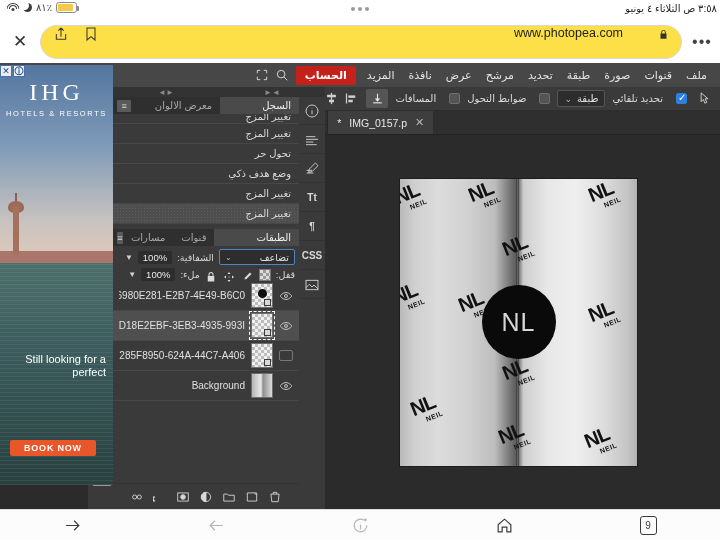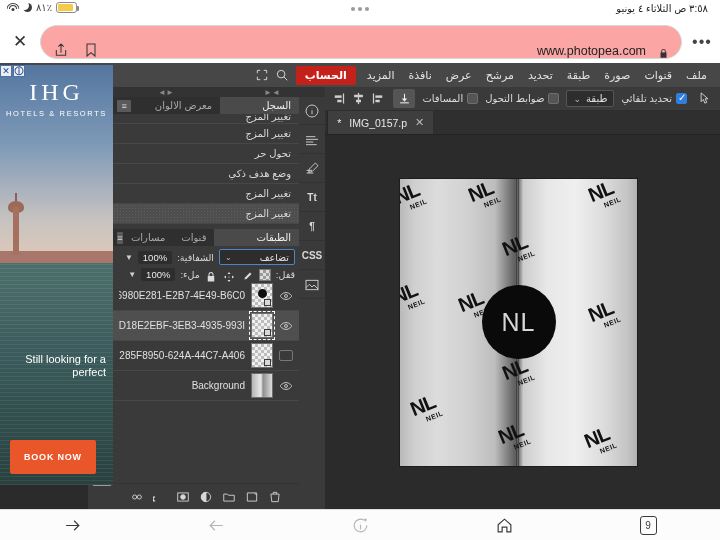--- a/index.html
+++ b/index.html
@@ -9,21 +9,21 @@
     background: #ffffff;
   }
   #app { position: relative; width: 720px; height: 540px; }
 
   
   .statusbar {
     position: absolute; top: 0; left: 0; width: 720px; height: 20px;
     background: #ffffff; color: #1a1a1a;
   }
   .sb-left { position: absolute; left: 6px; top: 2px; display: flex; align-items: center; gap: 4px; }
-  .sb-right { position: absolute; right: 12px; top: 3px; display: flex; align-items: center; gap: 6px;
+  .sb-right { position: absolute; right: 3px; top: 3px; display: flex; align-items: center; gap: 6px;
               font-size: 10px; color: #222; direction: rtl; }
   .batt { width: 21px; height: 11px; border: 1px solid #8a8a8a; border-radius: 3px; position: relative; }
   .batt::after { content:""; position:absolute; right:-3px; top:3px; width:2px; height:5px;
                  background:#8a8a8a; border-radius:0 1px 1px 0; }
   .batt-fill { position:absolute; left:1px; top:1px; bottom:1px; width:15px; background:#f7c948; border-radius:1px; }
   .sb-pct { font-size: 10px; color: #444; letter-spacing: -0.3px; }
   .moon { width: 9px; height: 9px; position: relative; display:inline-block; }
   .moon::before { content:""; position:absolute; inset:0; border-radius:50%; background:#3c3c3c; }
   .moon::after { content:""; position:absolute; left:-3px; top:-2px; width:9px; height:9px;
                  border-radius:50%; background:#ffffff; }
@@ -38,22 +38,22 @@
   .sb-dots span { width:4px; height:4px; border-radius:50%; background:#9a9a9a; }
 
   
   .browserbar {
     position: absolute; top: 20px; left: 0; width: 720px; height: 43px;
     background: #ffffff; display: flex; align-items: center;
   }
   .bb-dots { width: 36px; text-align: center; color: #444; font-size: 16px; letter-spacing: 1px; }
   .urlpill {
     flex: 1; height: 34px; margin: 0 2px 0 0; border: 1px solid #d8d8d8;
-    border-radius: 17px; display: flex; align-items: flex-end; padding: 0 12px;
-    background: #fca5a5; direction: ltr;
+    border-radius: 17px; display: flex; align-items: flex-start; padding: 0 12px;
+    background: #fde047; direction: ltr; gap: 23px;
   }
   .urlpill .left-icons { display: flex; align-items: center; gap: 14px; }
   .urlpill .url { flex: 1; text-align: right; font-size: 12.5px; color: #222; padding-right: 6px; }
   .ic { width: 16px; height: 16px; display: inline-block; color: #3a3a3a; }
   .ic svg { width: 100%; height: 100%; display: block; fill: none; stroke: currentColor; stroke-width: 1.6; }
   .lock { width: 11px; height: 13px; margin-left: 6px; color:#333; }
   .lock svg { fill: currentColor; stroke: none; }
   .bb-close { width: 40px; text-align: center; color: #333; font-size: 17px; font-weight: 300; }
 
   
@@ -75,21 +75,21 @@
   .social span { width: 15px; height: 15px; border-radius: 50%; background:#cfcfcf; color:#474747;
                  font-size: 10px; font-weight: 700; display:flex; align-items:center; justify-content:center; }
 
   .pp-options {
     position: absolute; top: 24px; right: 0; width: 605px; height: 24px;
     background: #3a3a3a; display: flex; flex-direction: row; align-items: center;
     padding: 0 4px; gap: 7px; border-bottom: 1px solid #2d2d2d;
   }
   .opt-tool { width: 22px; height: 18px; display:flex; align-items:center; justify-content:center; color:#ddd; }
   .opt-tool svg { width:15px; height:15px; fill:none; stroke:currentColor; stroke-width:1.4; }
-  .opt-cb { display: flex; align-items: center; gap: 4px; font-size: 10px; color: #dcdcdc; }
+  .opt-cb { display: flex; align-items: center; gap: 13px; font-size: 10px; color: #dcdcdc; }
   .cbox { width: 11px; height: 11px; border: 1px solid #6e6e6e; background: #555; border-radius: 2px; }
   .cbox.on { background: #2f7fe0; border-color: #2f7fe0; position: relative; }
   .cbox.on::after { content:"✓"; position:absolute; left:1px; top:-2px; font-size: 10px; color:#fff; }
   .opt-sel {
     display:flex; align-items:center; gap:5px; font-size:10px; color:#e2e2e2;
     background:#2d2d2d; border:1px solid #555; border-radius:2px; padding:2px 6px; height:17px;
   }
   .opt-sel .cv { font-size: 9px; color:#bbb; }
   .opt-dl { width: 22px; height: 19px; background:#555; border-radius:2px; display:flex;
             align-items:center; justify-content:center; color:#eaeaea; }
@@ -245,21 +245,21 @@
                    border-radius: 50% 50% 40% 40%; }
   .ad-tower .spire { position:absolute; left:7px; top:0; width:2px; height:10px; background:#8d6050; }
   .ad-shore { position:absolute; left:0; right:0; top:186px; height:14px; background:#a8766a; }
   .ad-sea { position:absolute; left:0; right:0; top:198px; bottom:0;
             background: linear-gradient(#4d6f6c, #3b5b5c 40%, #28413f); }
   .ad-sea::after { content:""; position:absolute; inset:0;
       background-image: repeating-linear-gradient(0deg, rgba(255,255,255,.07) 0 1px, transparent 1px 4px); }
   .ad-copy { position:absolute; left:7px; right:7px; top: 288px; color:#fff; font-size:11px;
              line-height: 1.22; font-weight: 500; }
   .ad-btn { position:absolute; left:10px; top: 375px; background:#e8562a; color:#fff;
-            font-size: 9px; font-weight:700; letter-spacing: .8px; padding: 12px 14px; border-radius:2px;text-align:right; }
+            font-size: 9px; font-weight:700; letter-spacing: .8px; padding: 3px 14px; border-radius:2px;text-align:right; }
 
   
   .navbar { position:absolute; top:509px; left:0; width:720px; height:31px; background:#fcfcfc;
             border-top:1px solid #e0e0e0; display:flex; flex-direction:row; align-items:center; }
   .nav-item { flex:1; display:flex; align-items:center; justify-content:center; color:#3b3b3b; }
   .nav-item svg { width:19px; height:19px; fill:none; stroke:currentColor; stroke-width:1.5; }
   .nav-item.dim { color:#b5b5b5; }
   .tabcount { width:17px; height:19px; border:1.6px solid #3b3b3b; border-radius:3px;
               font-size:10px; display:flex; align-items:center; justify-content:center; color:#3b3b3b; }
 </style>

